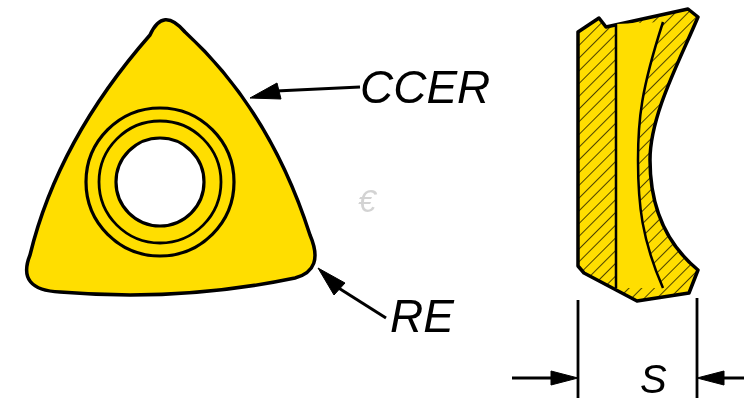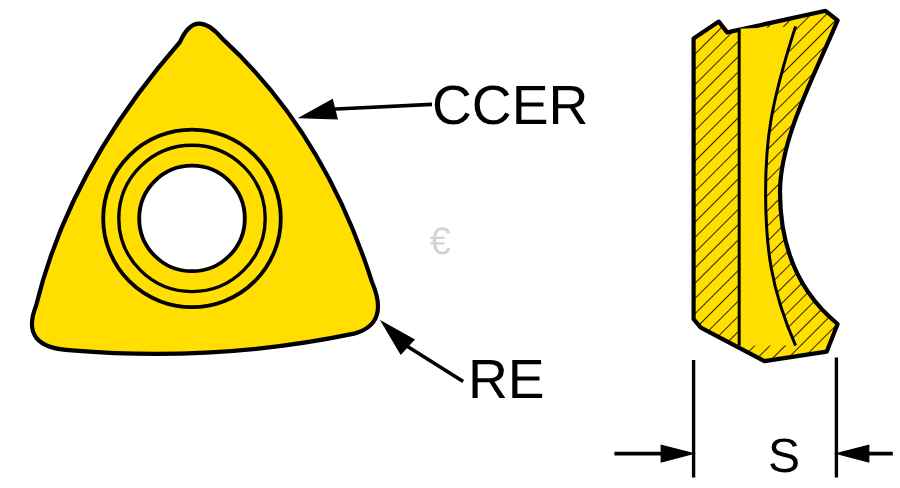--- a/index.html
+++ b/index.html
@@ -7,20 +7,21 @@
     padding:0;
     background:#ffffff;
     font-family:"Liberation Sans", sans-serif;
   }
   .canvas{
     position:relative;
     width:750px;
     height:407px;
     background:#ffffff;
     overflow:hidden;
+    font-style:italic;
   }
   svg text{
     font-family:"Liberation Sans", sans-serif;
   }
   .callout-text{
     font-size:46px;
     font-weight:500;
     fill:#000000;
   }
   .dim-text{

